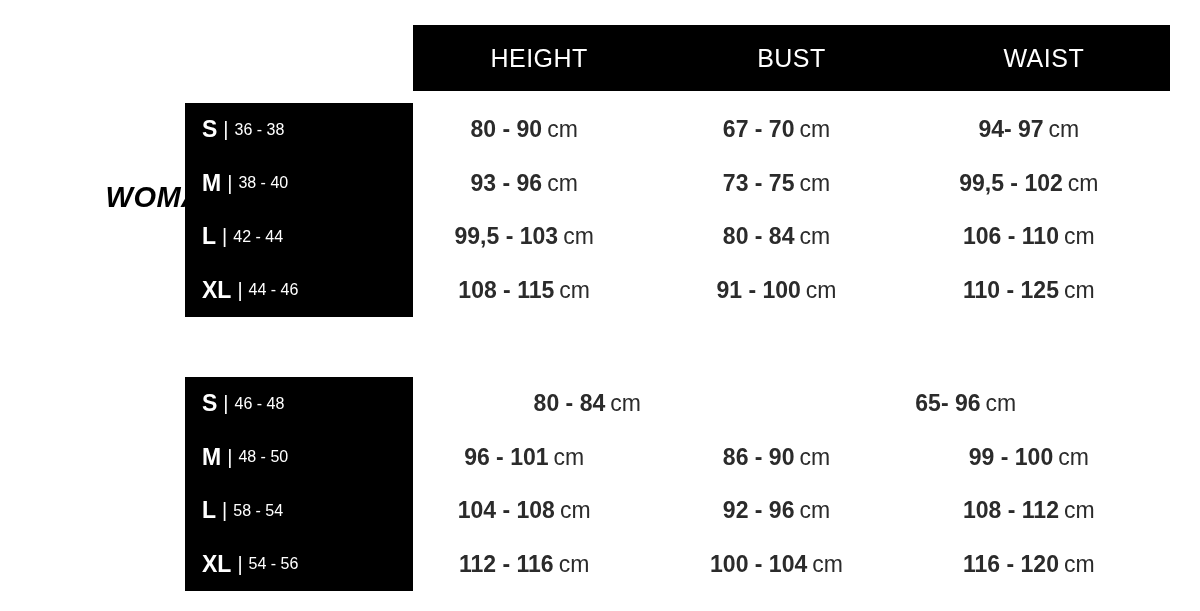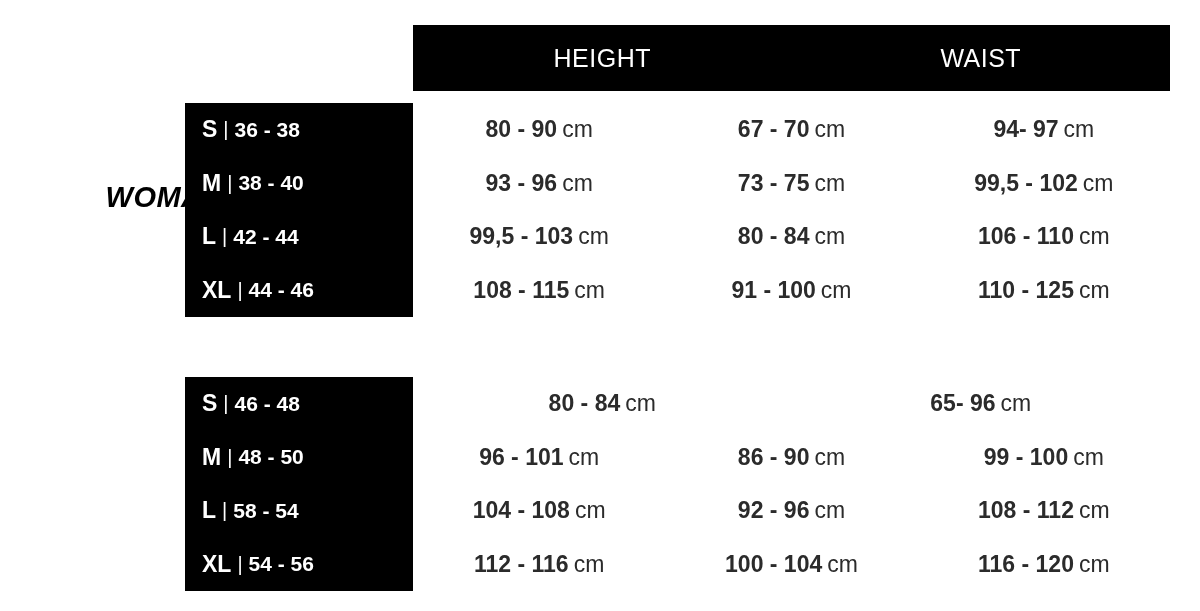--- a/index.html
+++ b/index.html
@@ -83,28 +83,28 @@
   .size-row .sz {
     font-weight: bold;
     font-size: 23px;
   }
   .size-row .bar {
     margin: 0 6px 0 6px;
     font-weight: 400;
     font-size: 20px;
   }
   .size-row .rng {
-    font-weight: 700;
-    font-size: 21px;
+    font-weight: 400;
+    font-size: 16px;
   }
 
   
   .meas-grid {
     position: absolute;
-    left: 413px;
+    left: 398px;
     width: 757px;
   }
   #woman-meas { top: 103px; }
   #man-meas   { top: 377px; }
 
   .meas-row {
     display: flex;
     height: 53.5px;
     align-items: center;
   }
@@ -123,20 +123,21 @@
   }
 </style>
 </head>
 <body>
 
 <div class="sheet">
 
   <div class="header-band">
     <div class="header-row">
       <div class="header-cell">HEIGHT</div>
+      <div class="header-cell">BUST</div>
       <div class="header-cell">WAIST</div>
     </div>
   </div>
 
   <div class="group-label" id="woman-label">WOMAN</div>
 
   <div class="size-block" id="woman-sizes">
     <div class="size-row">
       <span class="sz">S</span>
       <span class="bar">|</span>

